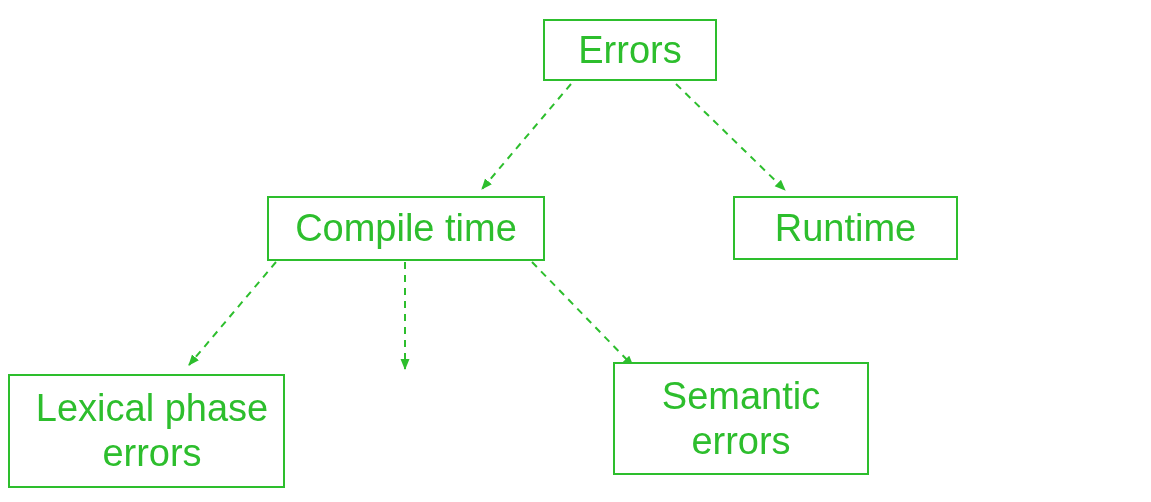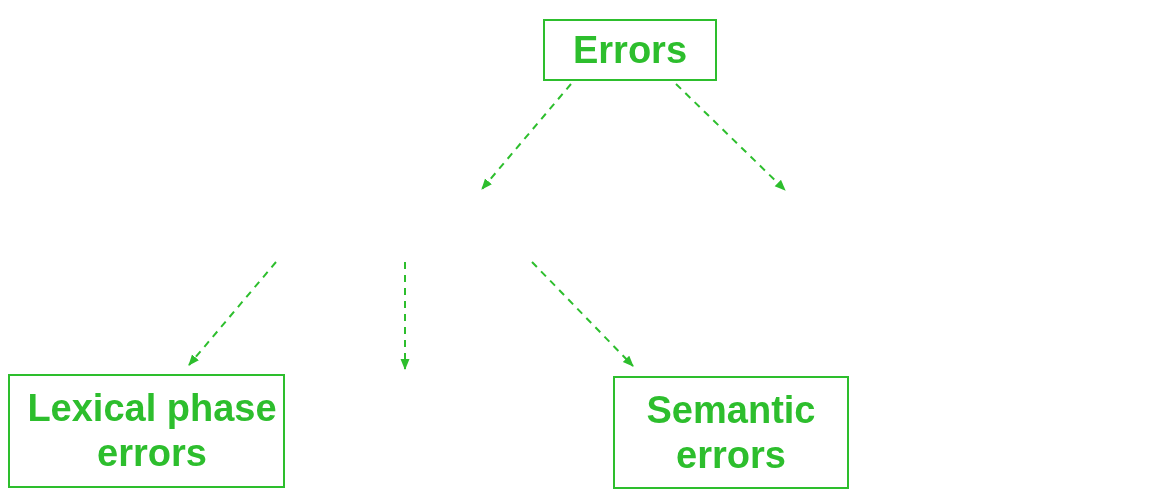--- a/index.html
+++ b/index.html
@@ -27,32 +27,32 @@
   .arrowhead-shape { fill: var(--accent); }
   .node {
     position: absolute;
     border: 2px solid var(--accent);
     background: #ffffff;
     color: var(--accent);
     display: flex;
     align-items: center;
     justify-content: center;
     text-align: center;
-    font-weight: bold;
+    font-weight: normal;
     font-size: 38px;
     line-height: 1.18;
     box-sizing: border-box;
   }
   .node-label { white-space: pre-line; }
   .node-errors    { left: 543px; top: 19px;  width: 174px; height: 62px; }
   .node-compile   { left: 267px; top: 196px; width: 278px; height: 65px; }
   .node-runtime   { left: 733px; top: 196px; width: 225px; height: 64px; }
   .node-lexical   { left: 8px;   top: 374px; width: 277px; height: 114px; padding-left: 11px; }
   .node-syntactic { left: 302px; top: 375px; width: 278px; height: 113px; }
-  .node-semantic  { left: 613px; top: 376px; width: 236px; height: 113px; }
+  .node-semantic  { left: 613px; top: 362px; width: 256px; height: 113px; }
 </style>
 </head>
 <body>
 
 <div class="canvas" style="background: rgb(255, 255, 255);">
 
   <svg class="edges-layer" viewBox="0 0 1151 502" xmlns="http://www.w3.org/2000/svg">
     <defs>
       <marker id="arrow" markerUnits="userSpaceOnUse" markerWidth="13" markerHeight="11" refX="10" refY="4.5" orient="auto">
         <path class="arrowhead-shape" d="M0,0 L11,4.5 L0,9 Z"></path>
@@ -62,21 +62,27 @@
     <line class="edge" x1="676" y1="84" x2="785" y2="190" marker-end="url(#arrow)"></line>
     <line class="edge" x1="276" y1="262" x2="189" y2="365" marker-end="url(#arrow)"></line>
     <line class="edge" x1="405" y1="262" x2="405" y2="369" marker-end="url(#arrow)"></line>
     <line class="edge" x1="532" y1="262" x2="633" y2="366" marker-end="url(#arrow)"></line>
   </svg>
 
   <div class="node node-errors">
     <span class="node-label">Errors</span>
   </div>
 
+  <div class="node node-compile">
+    <span class="node-label">Compile time</span>
+  </div>
 
+  <div class="node node-runtime">
+    <span class="node-label">Runtime</span>
+  </div>
 
   <div class="node node-lexical">
     <span class="node-label">Lexical phase
 errors</span>
   </div>
 
 
   <div class="node node-semantic">
     <span class="node-label">Semantic
 errors</span>

